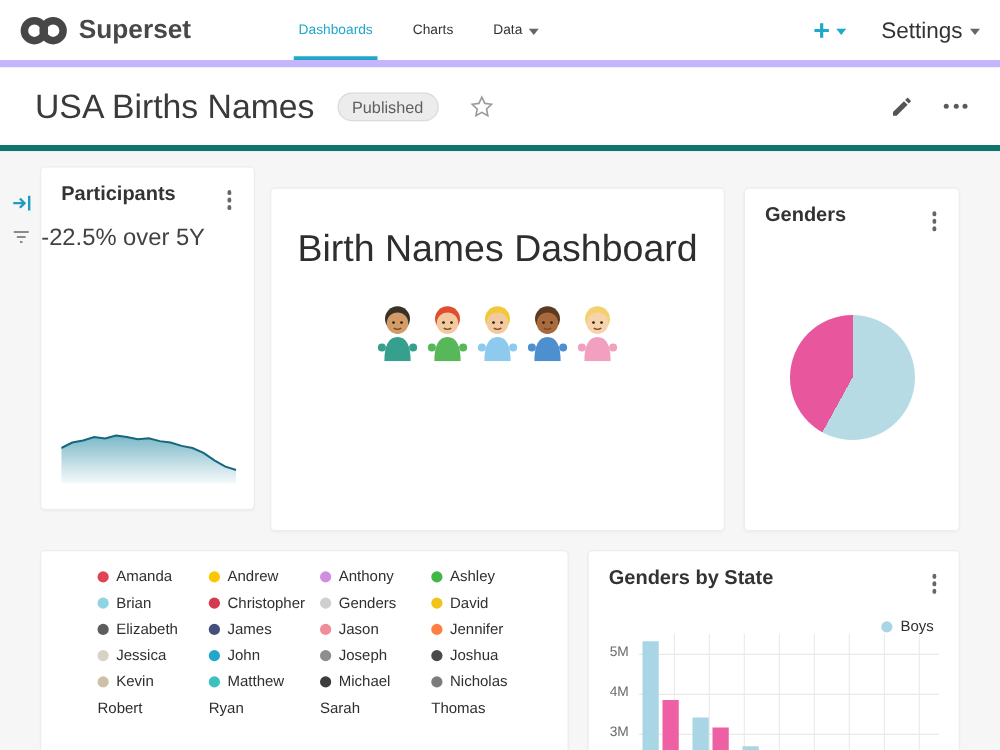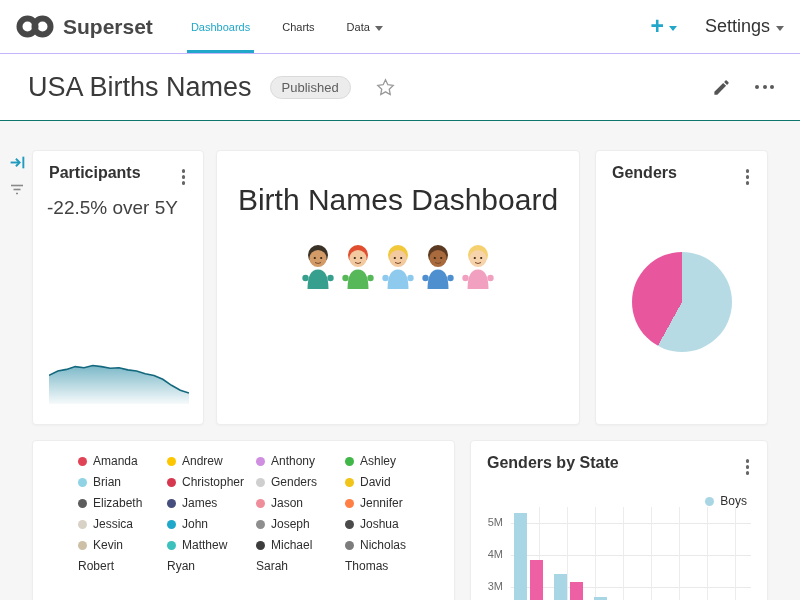--- a/index.html
+++ b/index.html
@@ -3,39 +3,39 @@
 <meta charset="utf-8">
 <style>
   * { box-sizing: border-box; }
   html,body { margin:0; padding:0; }
   body {
     width:800px; height:600px; overflow:hidden; position:relative;
     font-family:"Liberation Sans", sans-serif; background:#fff; color:#333;
   }
   
   .navbar { height:54px; display:flex; align-items:stretch; padding:0 16px;
-            border-bottom:1px solid #c4b5fd; background:#fff; }
+            border-bottom:6px solid #c4b5fd; background:#fff;gap:48px; }
   .brand { display:flex; align-items:center; gap:9px; cursor:pointer; }
   .brand-text { font-size:21px; font-weight:bold; color:#484848; }
   .nav { display:flex; margin-left:22px; }
   .nav-item { display:flex; align-items:center; gap:5px; padding:0 16px;
               font-size:11px; color:#333; cursor:pointer; position:relative; }
   .nav-item.active { color:#20a7c9; font-weight:500; }
   .nav-item.active::after { content:""; position:absolute; left:12px; right:12px;
               bottom:0; height:3px; background:#20a7c9; }
   .caret { width:0; height:0; border-left:4px solid transparent;
            border-right:4px solid transparent; border-top:5px solid #666; margin-top:3px; }
   .nav-right { margin-left:auto; display:flex; align-items:center; gap:28px; }
   .plus-btn { display:flex; align-items:center; gap:5px; color:#20a7c9; cursor:pointer; }
   .plus-glyph { font-size:23px; font-weight:bold; line-height:1; }
   .plus-btn .caret { border-top-color:#20a7c9; }
   .settings-btn { display:flex; align-items:center; gap:6px; font-size:18px; color:#333; cursor:pointer; }
   
   .title-bar { height:67px; display:flex; align-items:center; padding:0 22px 0 28px;
-               background:#fff; border-bottom:1px solid #0f766e; }
+               background:#fff; border-bottom:5px solid #0f766e; }
   .page-title { font-size:27px; font-weight:500; color:#3a3a3a; margin:0; }
   .pub-badge { margin-left:18px; font-size:13px; color:#5f5f5f; background:#ececec;
                border:1px solid #dadada; border-radius:12px; padding:3px 11px; cursor:pointer; }
   .star-btn { margin-left:24px; display:flex; cursor:pointer; }
   .title-actions { margin-left:auto; display:flex; align-items:center; gap:20px; }
   .edit-btn { display:flex; cursor:pointer; }
   .dots-h { display:flex; gap:3.5px; cursor:pointer; padding:4px; }
   .dots-h i { width:4px; height:4px; border-radius:50%; background:#5a5a5a; display:block; }
   
   .dashboard { position:absolute; top:121px; left:0; right:0; bottom:0;
@@ -44,21 +44,21 @@
   .card { position:absolute; background:#fff; border:1px solid #ededed; border-radius:4px;
           overflow:hidden; box-shadow:0 1px 2px rgba(0,0,0,0.03); }
   .card-header { display:flex; justify-content:space-between; align-items:flex-start;
                  padding:13px 10px 0 16px; }
   .card-title { font-size:16px; font-weight:600; color:#333; }
   .kebab { display:flex; flex-direction:column; gap:2.5px; padding:5px 8px; cursor:pointer; }
   .kebab i { width:3.5px; height:3.5px; border-radius:50%; background:#666; display:block; }
   
   #participants .big-number { font-size:40px; font-weight:500; color:#383838;
                               margin:40px 0 0 16px; letter-spacing:-1px; }
-  #participants .subheader { font-size:19px; color:#424242; margin:7px 0 0 14px; }
+  #participants .subheader { font-size:19px; color:#424242; margin:7px 0 0 0; }
   .spark { position:absolute; left:16px; bottom:20px; }
   
   #header-card .md-title { font-size:30px; font-weight:500; color:#2e2e2e;
                            text-align:center; margin-top:32px; }
   .kids { display:flex; justify-content:center; gap:4px; margin-top:26px; }
   
   .pie { position:absolute; left:36px; top:101px; width:100px; height:100px;
          border-radius:50%; cursor:pointer; }
   
   .legend-grid { display:grid; grid-template-columns:repeat(4,1fr); row-gap:7px;
@@ -144,21 +144,21 @@
     </svg>
   </div>
   <div class="rail-btn" style="left:9px; top:60px;">
     <svg width="16" height="16" viewBox="0 0 16 16" fill="none" stroke="#8a8a8a" stroke-width="1.6">
       <path d="M2 4.5 H14"></path>
         <path d="M4.5 8.5 H11.5"></path>
         <path d="M7 12.5 H9"></path>
     </svg>
   </div>
 
-  <section class="card" id="participants" style="left:32px; top:29px; width:172px; height:275px;">
+  <section class="card" id="participants" style="left:32px; top:12px; width:172px; height:275px;">
     <div class="card-header">
       <span class="card-title">Participants</span>
       <span class="kebab">
           <i></i>
           <i></i>
           <i></i>
         </span>
     </div>
     <div class="subheader">-22.5% over 5Y</div>
     <svg class="spark" width="140" height="55">

